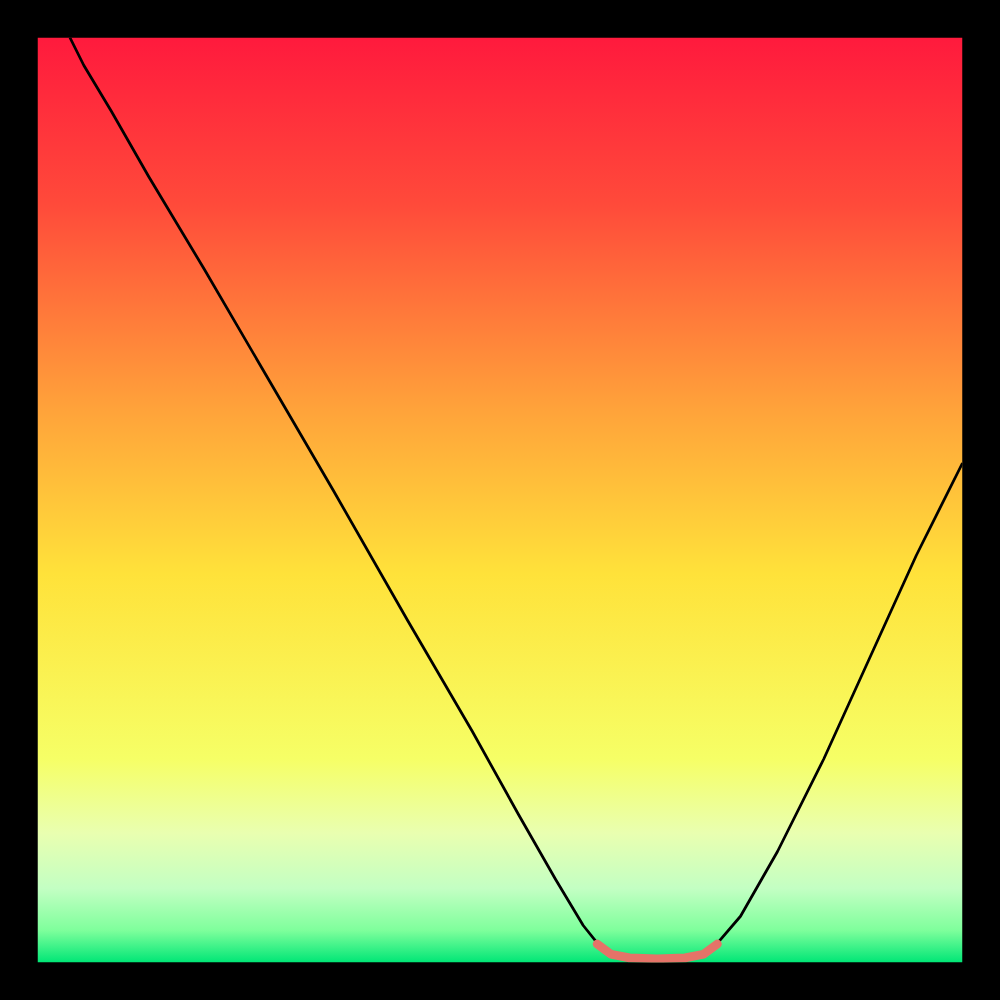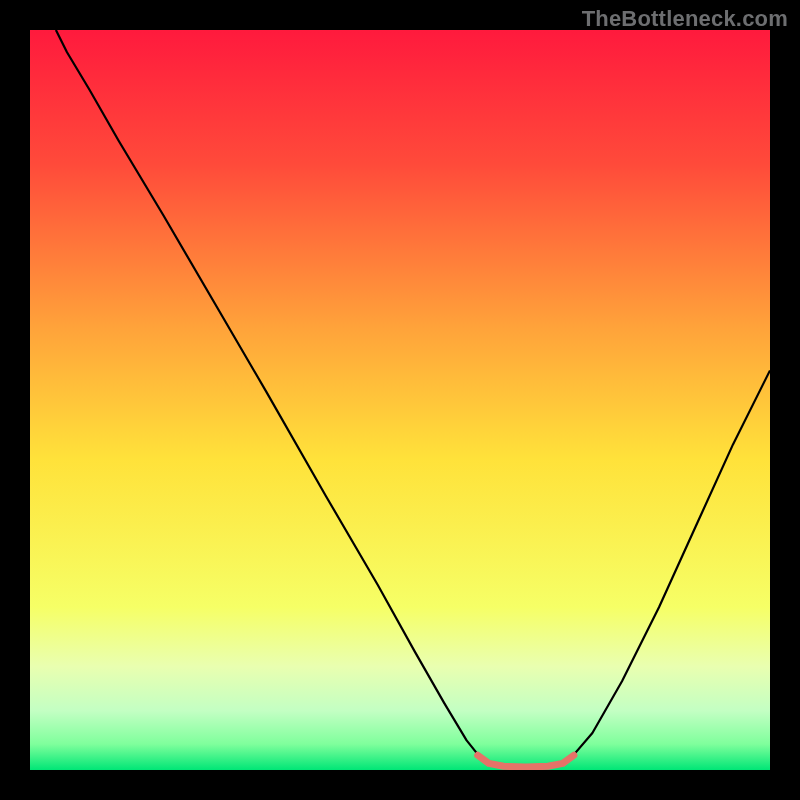--- a/index.html
+++ b/index.html
@@ -35,21 +35,20 @@
     letter-spacing: 0.2px;
   }
   svg {
     display: block;
   }
 </style>
 </head>
 <body>
 
 <div class="frame">
-  <div class="watermark">TheBottleneck.com</div>
   <div class="plot-area">
     <svg id="chart-svg" width="740" height="740" viewBox="0 0 740 740" preserveAspectRatio="none">
       <defs>
         <linearGradient id="bg-grad" x1="0" y1="0" x2="0" y2="1">
             <stop offset="0%" stop-color="#ff1a3d"></stop>
             <stop offset="18%" stop-color="#ff4a3a"></stop>
             <stop offset="40%" stop-color="#ffa23a"></stop>
             <stop offset="57.99999999999999%" stop-color="#ffe23a"></stop>
             <stop offset="78%" stop-color="#f6ff66"></stop>
             <stop offset="86%" stop-color="#e9ffb0"></stop>

